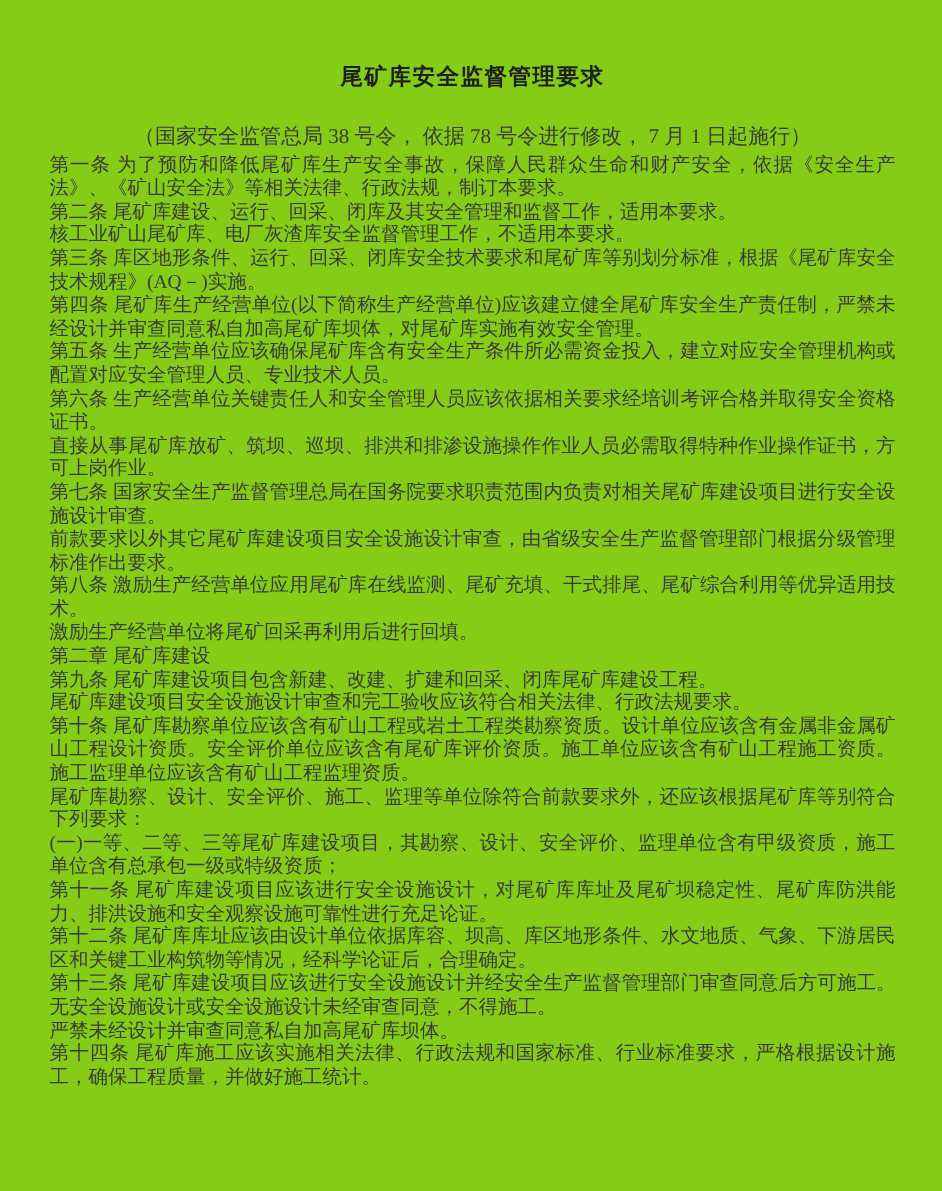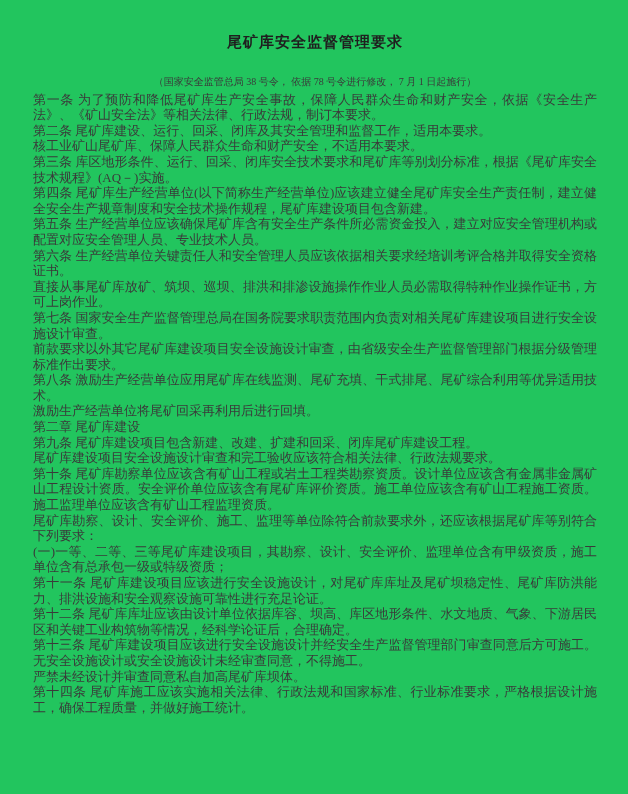--- a/index.html
+++ b/index.html
@@ -11,36 +11,36 @@
     width: 628px;
     height: 794px;
     overflow: hidden;
     font-family: "Liberation Serif", "DejaVu Serif", serif;
     color: #333333;
   }
   .page {
     box-sizing: border-box;
     width: 628px;
     height: 794px;
-    padding: 28px 31px 0 33px;
-    background: #22c55e;
+    padding: 38px 31px 0 33px;
+    background: #84cc16;
   }
   .doc-title {
     margin: 4px 0 0 0;
     text-align: center;
     font-size: 15px;
     font-weight: bold;
     color: #1f1f1f;
     line-height: 20px;
     letter-spacing: 1px;
   }
   .doc-subtitle {
     margin: 22px 0 2px 0;
     text-align: center;
-    font-size: 10px;
+    font-size: 14px;
     line-height: 15.6px;
     color: #3a3a3a;
     white-space: nowrap;
   }
   .doc-body p.para {
     margin: 0;
     font-size: 13px;
     line-height: 15.6px;
     text-align: justify;
     text-justify: inter-character;
@@ -50,23 +50,23 @@
 </style>
 </head>
 <body>
 
 <div class="page">
   <h1 class="doc-title">尾矿库安全监督管理要求</h1>
   <div class="doc-subtitle">（国家安全监管总局 38 号令， 依据 78 号令进行修改， 7 月 1 日起施行）</div>
   <div class="doc-body">
       <p class="para">第一条 为了预防和降低尾矿库生产安全事故，保障人民群众生命和财产安全，依据《安全生产法》、《矿山安全法》等相关法律、行政法规，制订本要求。</p>
       <p class="para">第二条 尾矿库建设、运行、回采、闭库及其安全管理和监督工作，适用本要求。</p>
-      <p class="para">核工业矿山尾矿库、保障人民群众生命和财产安全，不适用本要求。</p>
+      <p class="para">核工业矿山尾矿库、电厂灰渣库安全监督管理工作，不适用本要求。</p>
       <p class="para">第三条 库区地形条件、运行、回采、闭库安全技术要求和尾矿库等别划分标准，根据《尾矿库安全技术规程》(AQ－)实施。</p>
-      <p class="para">第四条 尾矿库生产经营单位(以下简称生产经营单位)应该建立健全尾矿库安全生产责任制，建立健全安全生产规章制度和安全技术操作规程，尾矿库建设项目包含新建。</p>
+      <p class="para">第四条 尾矿库生产经营单位(以下简称生产经营单位)应该建立健全尾矿库安全生产责任制，严禁未经设计并审查同意私自加高尾矿库坝体，对尾矿库实施有效安全管理。</p>
       <p class="para">第五条 生产经营单位应该确保尾矿库含有安全生产条件所必需资金投入，建立对应安全管理机构或配置对应安全管理人员、专业技术人员。</p>
       <p class="para">第六条 生产经营单位关键责任人和安全管理人员应该依据相关要求经培训考评合格并取得安全资格证书。</p>
       <p class="para">直接从事尾矿库放矿、筑坝、巡坝、排洪和排渗设施操作作业人员必需取得特种作业操作证书，方可上岗作业。</p>
       <p class="para">第七条 国家安全生产监督管理总局在国务院要求职责范围内负责对相关尾矿库建设项目进行安全设施设计审查。</p>
       <p class="para">前款要求以外其它尾矿库建设项目安全设施设计审查，由省级安全生产监督管理部门根据分级管理标准作出要求。</p>
       <p class="para">第八条 激励生产经营单位应用尾矿库在线监测、尾矿充填、干式排尾、尾矿综合利用等优异适用技术。</p>
       <p class="para">激励生产经营单位将尾矿回采再利用后进行回填。</p>
       <p class="para">第二章 尾矿库建设</p>
       <p class="para">第九条 尾矿库建设项目包含新建、改建、扩建和回采、闭库尾矿库建设工程。</p>
       <p class="para">尾矿库建设项目安全设施设计审查和完工验收应该符合相关法律、行政法规要求。</p>

